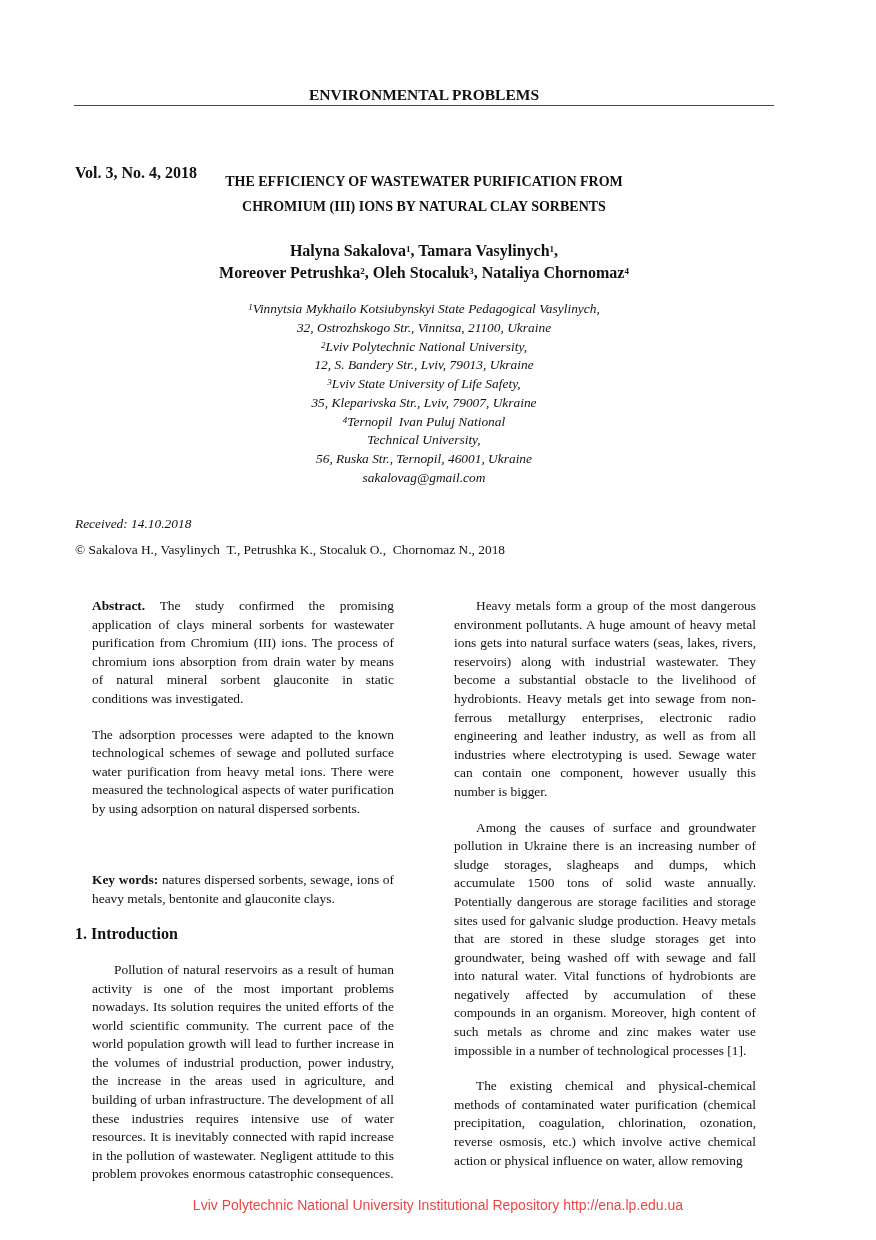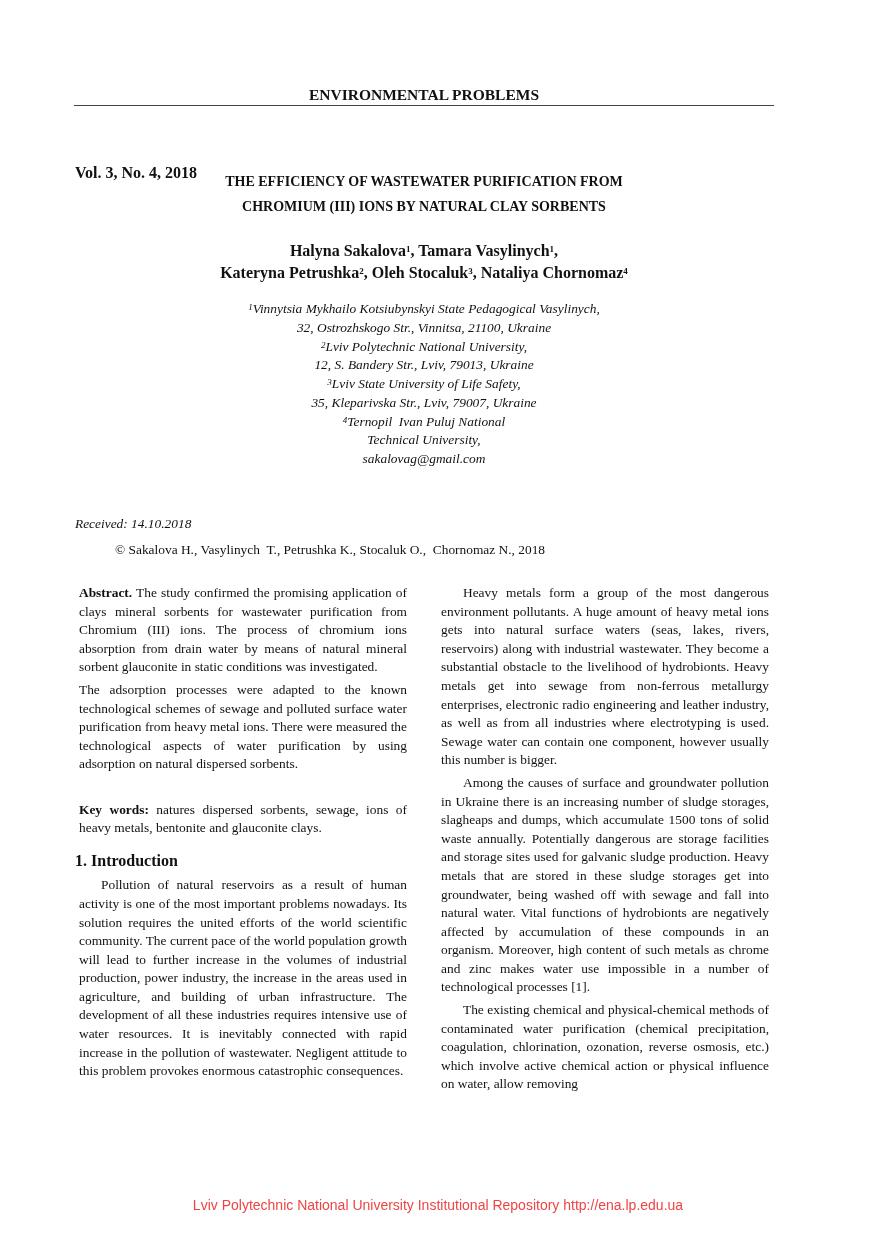--- a/index.html
+++ b/index.html
@@ -7,23 +7,23 @@
          font-family: "Liberation Serif", serif; color: #111; }
   .abs { position: absolute; }
   .journal { left: 74px; width: 700px; top: 86px; text-align: center; font-weight: bold; font-size: 15.5px; }
   .rule { left: 74px; width: 700px; top: 105px; height: 0; border-top: 1px solid #444; }
   .vol { left: 75px; top: 124px; font-weight: bold; font-size: 16px; margin-top: 40px; }
   .title { left: 74px; width: 700px; top: 169px; text-align: center; font-weight: bold; font-size: 14px; line-height: 25px; }
   .authors { left: 74px; width: 700px; top: 240px; text-align: center; font-weight: bold; font-size: 16px; line-height: 22px; }
   .authors sup, .aff sup { font-size: 9px; vertical-align: top; position: relative; top: -2px; }
   .aff { left: 74px; width: 700px; top: 300px; text-align: center; font-style: italic; font-size: 13.4px; line-height: 18.75px; }
   .received { left: 75px; top: 507px; font-style: italic; font-size: 13.4px; margin-top: 9px; }
-  .copyright { left: 75px; top: 542px; font-size: 13.4px; margin-left: 40px; }
+  .copyright { left: 75px; top: 542px; font-size: 13.4px; }
   .col { font-size: 13.4px; line-height: 18.6px; text-align: justify; }
-  .col p { margin: 4px; }
+  .col p { margin: 17px; }
   .col .ind { text-indent: 22px; }
   .left { left: 75px; width: 336px; top: 580px; }
   .right { left: 437px; width: 336px; top: 580px; }
   .gap { height: 18.6px; }
   .h1 { font-weight: bold; font-size: 16px; margin: 14px 0 6px 0 !important; }
   .footer { left: 74px; width: 728px; top: 1197px; text-align: center; font-family: "Liberation Sans", sans-serif; font-size: 14px; color: #ef4444; }
   b { font-weight: bold; }
 </style>
 </head>
 <body>
@@ -35,33 +35,34 @@
 <div class="abs title">
   <div>THE EFFICIENCY OF WASTEWATER PURIFICATION FROM</div>
   <div>CHROMIUM (III) IONS BY NATURAL CLAY SORBENTS</div>
 </div>
 
 <div class="abs authors">
   <div>
     <span>Halyna Sakalova</span><sup>1</sup>, <span>Tamara Vasylinych</span><sup>1</sup>,
   </div>
   <div>
-    <span>Kateryna Petrushka</span><sup>2</sup>, <span>Oleh Stocaluk</span><sup>3</sup>, <span>Nataliya Chornomaz</span><sup>4</sup>
+    <span>Moreover Petrushka</span><sup>2</sup>, <span>Oleh Stocaluk</span><sup>3</sup>, <span>Nataliya Chornomaz</span><sup>4</sup>
   </div>
 </div>
 
 <div class="abs aff">
   <div><sup>1</sup><span>Vinnytsia Mykhailo Kotsiubynskyi State Pedagogical Vasylinych,</span></div>
   <div>32, Ostrozhskogo Str., Vinnitsa, 21100, Ukraine</div>
   <div><sup>2</sup><span>Lviv Polytechnic National University,</span></div>
   <div>12, S. Bandery Str., Lviv, 79013, Ukraine</div>
   <div><sup>3</sup><span>Lviv State University of Life Safety,</span></div>
   <div>35, Kleparivska Str., Lviv, 79007, Ukraine</div>
   <div><sup>4</sup><span style="white-space:pre">Ternopil  Ivan Puluj National</span></div>
   <div>Technical University,</div>
+  <div>56, Ruska Str., Ternopil, 46001, Ukraine</div>
   <div>sakalovag@gmail.com</div>
 </div>
 
 <div class="abs received">Received: 14.10.2018</div>
 <div class="abs copyright" style="white-space:pre">© Sakalova H., Vasylinych  T., Petrushka K., Stocaluk O.,  Chornomaz N., 2018</div>
 
 <div class="abs col left">
   <p><b>Abstract.</b><span> The study confirmed the promising application of clays mineral sorbents for wastewater purification from Chromium (III) ions. The process of chromium ions absorption from drain water by means of natural mineral sorbent glauconite in static conditions was investigated.</span></p>
   <p>The adsorption processes were adapted to the known technological schemes of sewage and polluted surface water purification from heavy metal ions. There were measured the technological aspects of water purification by using adsorption on natural dispersed sorbents.</p>
   <div class="gap"></div>

